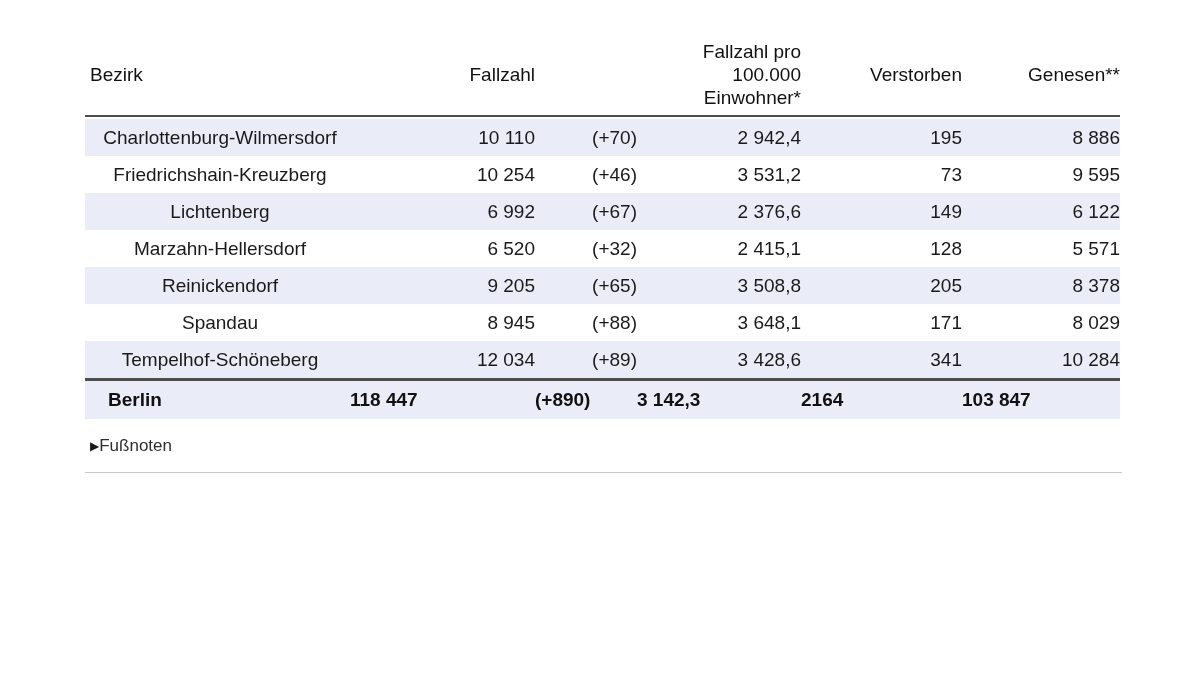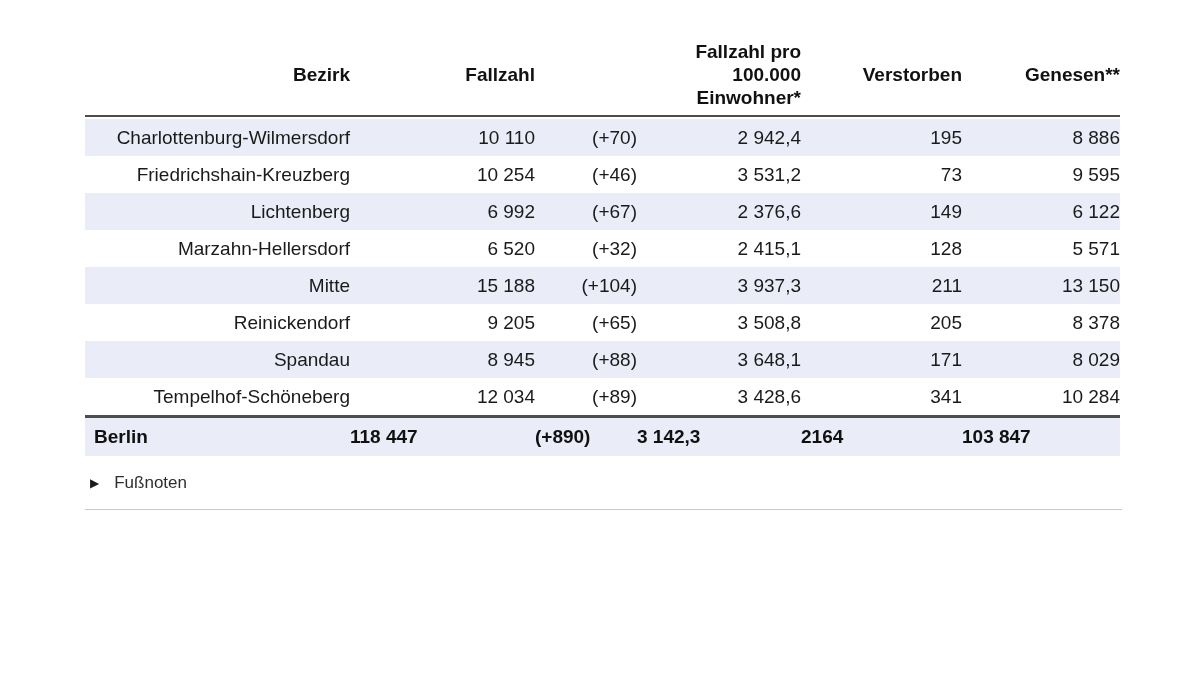--- a/index.html
+++ b/index.html
@@ -25,71 +25,71 @@
     font-size: 19px;
   }
   col.c1 { width: 265px; }
   col.c2 { width: 185px; }
   col.c3 { width: 102px; }
   col.c4 { width: 164px; }
   col.c5 { width: 161px; }
   col.c6 { width: 158px; }
 
   thead th {
-    font-weight: bold;
+    font-weight: normal;
     text-align: right;
     vertical-align: middle;
     padding: 40px 0 6px 0;
     border-bottom: 2px solid #4d4d4d;
     line-height: 23px;
     font-size: 19px;
     color: #111111;
   }
-  thead th.left { text-align: right; padding-left: 5px; margin-top: 16px; }
+  thead th.left { text-align: left; padding-left: 5px; margin-top: 16px; }
   thead th.multiline { white-space: pre-line; }
 
   tbody td {
     height: 37px;
     text-align: right;
     padding: 0;
     vertical-align: middle;
   }
   tbody tr:first-child td { border-top: 2px solid #ffffff; }
   tbody tr:nth-child(odd) { background: #eaecf8; }
-  td.left { text-align: right; padding-left: 5px; }
+  td.left { text-align: center; padding-left: 5px; }
 
   tfoot td {
     height: 38px;
     text-align: left;
     padding: 0;
     vertical-align: middle;
     font-weight: bold;
     background: #eaecf8;
     border-top: 3px solid #4d4d4d;
     color: #111111;
   }
-  tfoot td.left { text-align: left; padding-left: 9px; }
+  tfoot td.left { text-align: left; padding-left: 23px; }
 
   .footnotes {
     margin-top: 17px;
     display: flex;
     align-items: center;
     cursor: pointer;
     width: 140px;
   }
   .footnotes .tri {
     font-size: 12px;
     color: #1a1a1a;
     margin-left: 5px;
     line-height: 1;
   }
   .footnotes .fn-label {
     font-size: 17px;
     color: #2e2e2e;
-    margin-left: 15px;
+    margin-left: 0;
   }
   .bottom-rule {
     margin-top: 16px;
     width: 1037px;
     border-top: 1px solid #c9c9c9;
     height: 0;
   }
 </style>
 </head>
 <body>
@@ -144,28 +144,20 @@
         </tr>
         <tr>
           <td class="left">Marzahn-Hellersdorf</td>
           <td>6 520</td>
           <td>(+32)</td>
           <td>2 415,1</td>
           <td>128</td>
           <td>5 571</td>
         </tr>
         <tr>
-          <td class="left">Mitte</td>
-          <td>15 188</td>
-          <td>(+104)</td>
-          <td>3 937,3</td>
-          <td>211</td>
-          <td>13 150</td>
-        </tr>
-        <tr>
           <td class="left">Reinickendorf</td>
           <td>9 205</td>
           <td>(+65)</td>
           <td>3 508,8</td>
           <td>205</td>
           <td>8 378</td>
         </tr>
         <tr>
           <td class="left">Spandau</td>
           <td>8 945</td>

